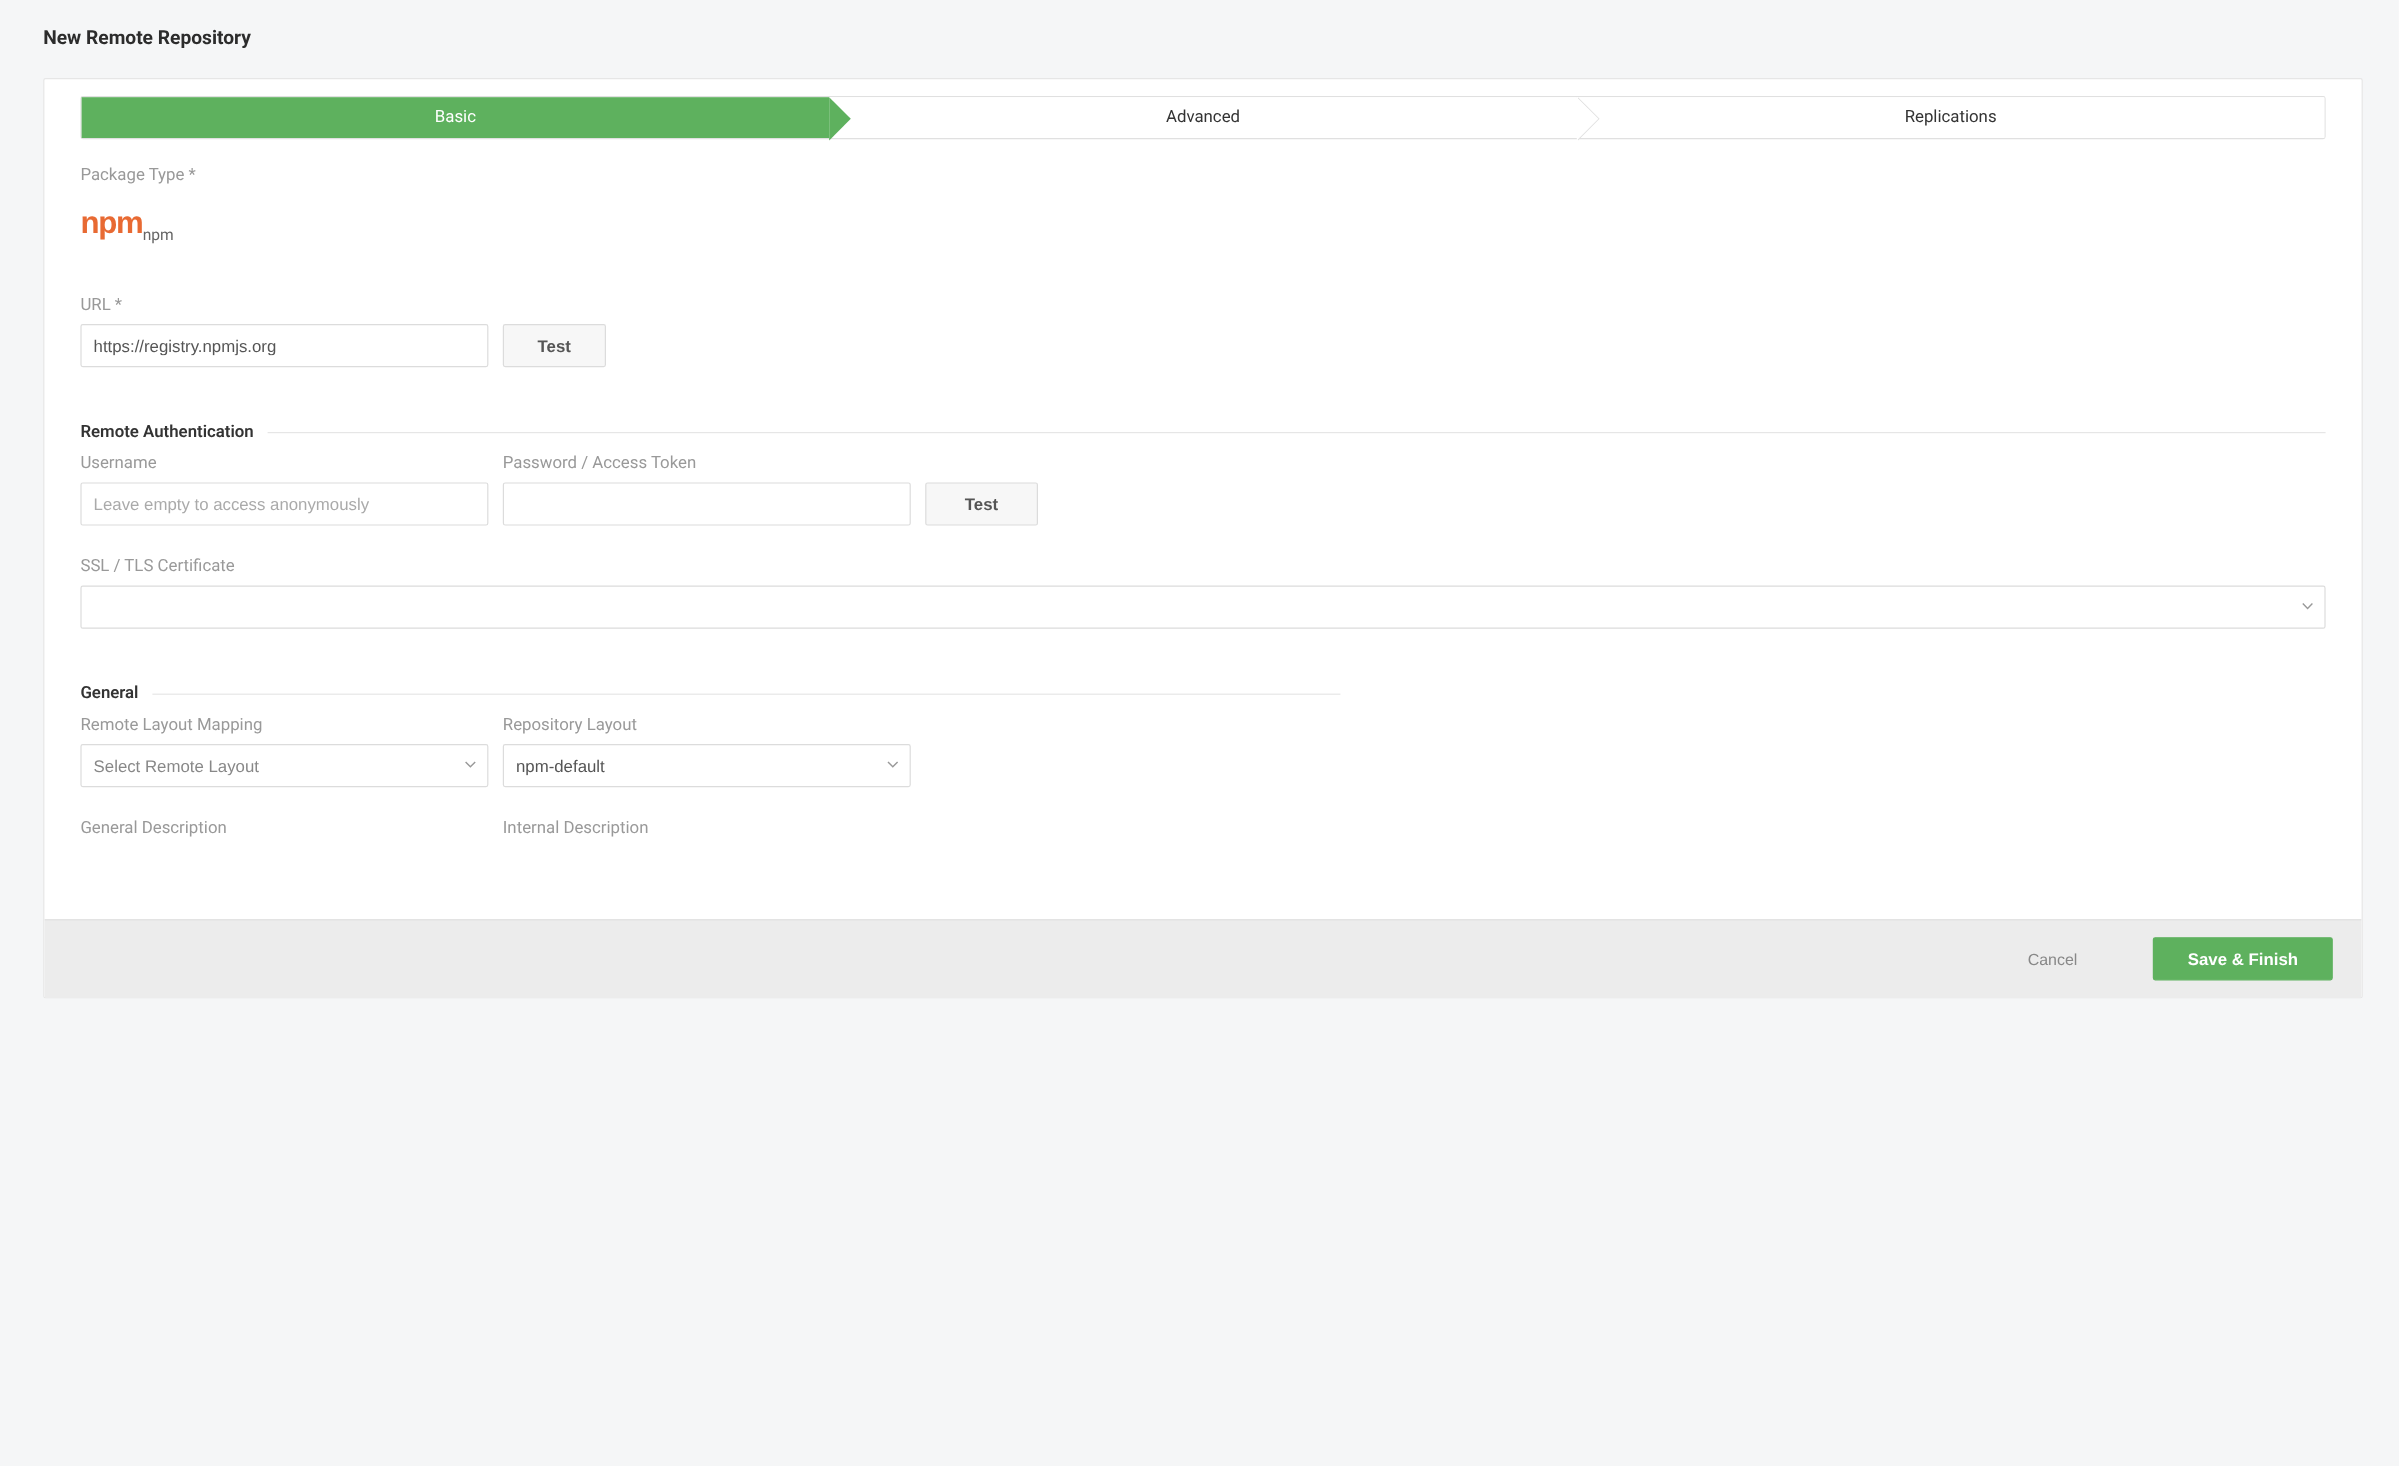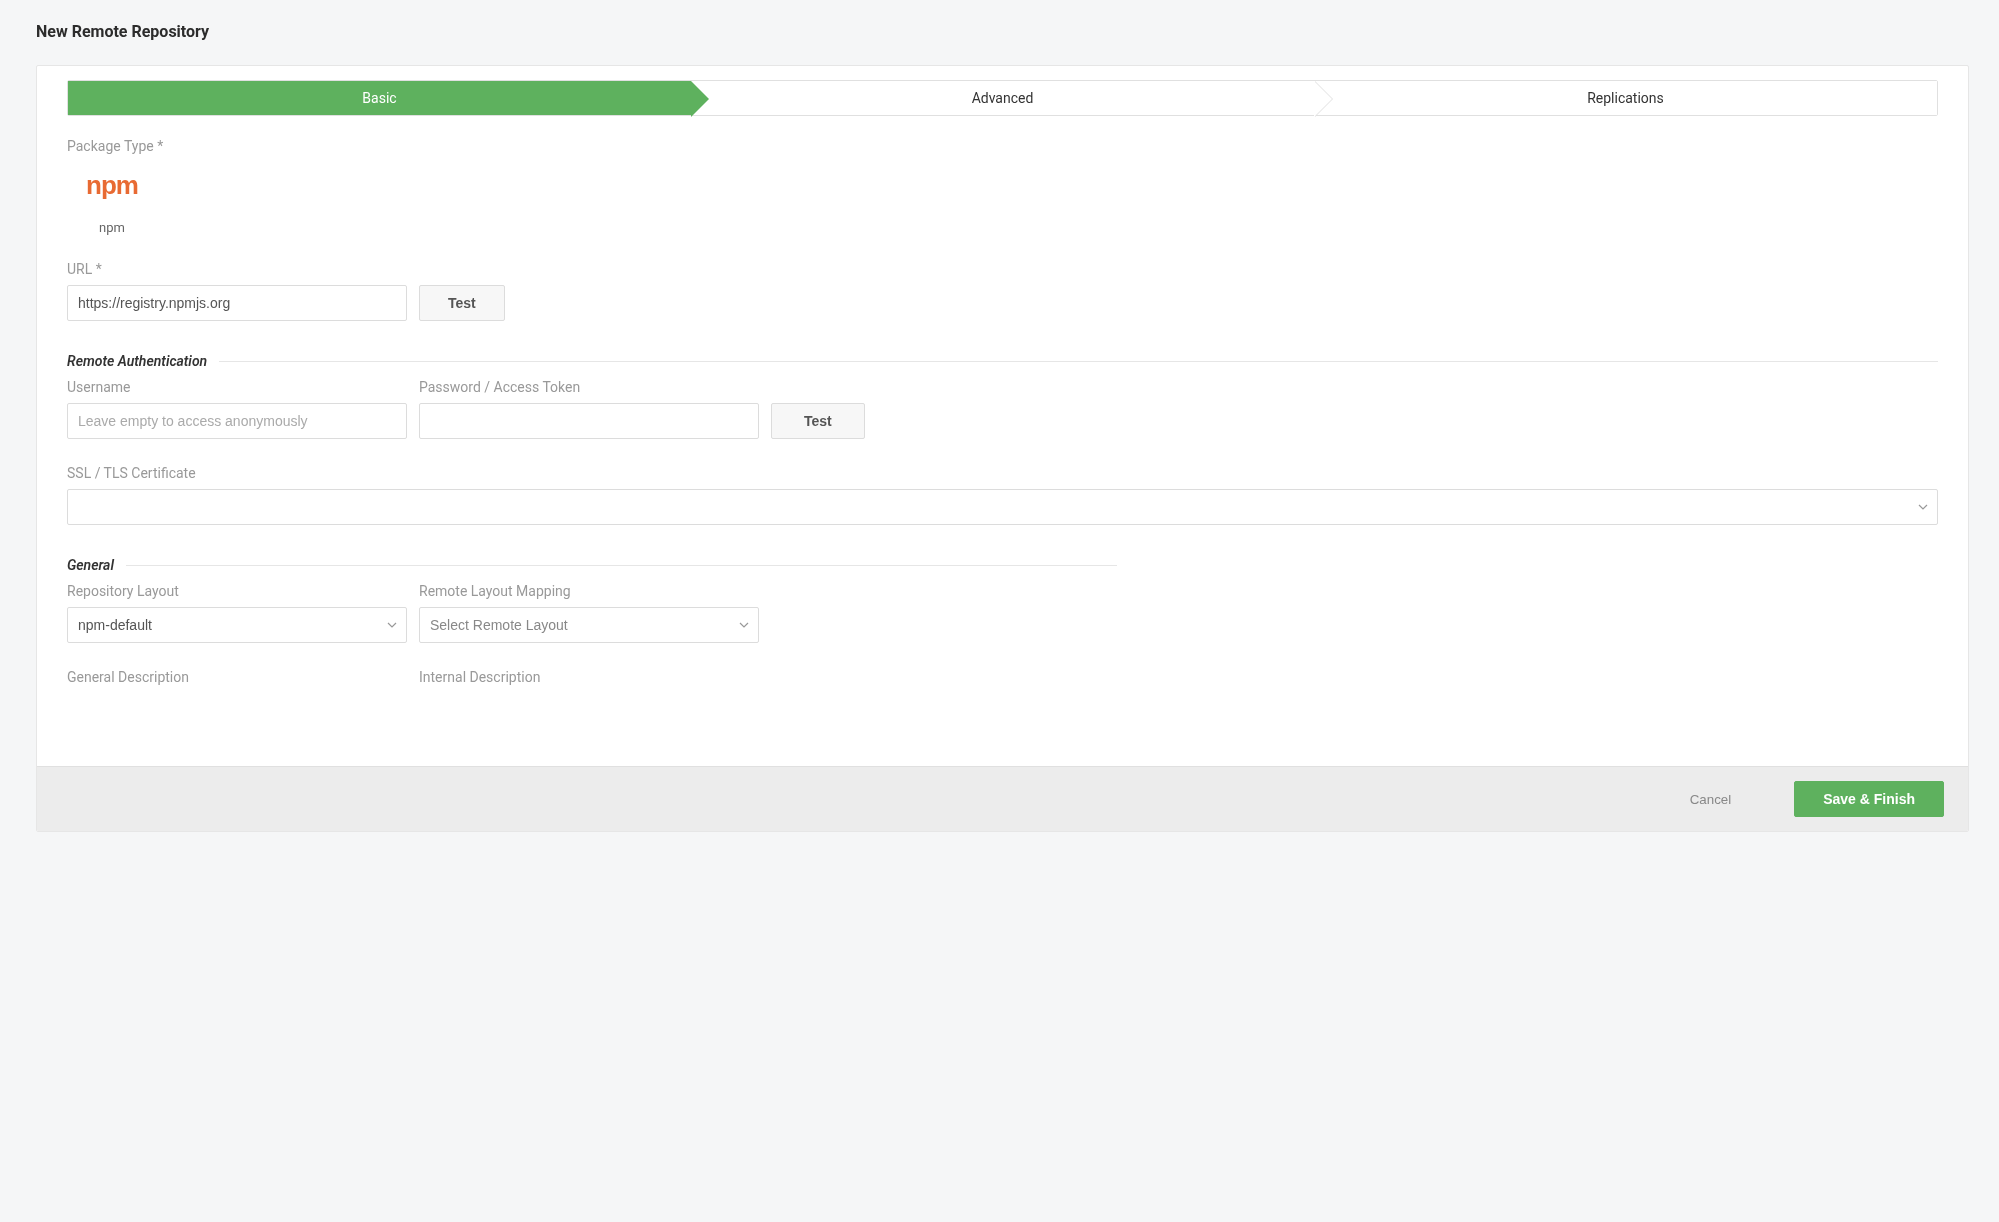--- a/index.html
+++ b/index.html
@@ -108,21 +108,21 @@
       font-size: 10px;
       color: #999;
       align-items: center;
       justify-content: center;
       margin-left: 4px;
       vertical-align: middle;
     }
 
     .pkg-type {
       display: flex;
-      flex-direction: column;
+      flex-direction: row;
       align-items: center;
       width: 90px;
       margin-top: 18px;
     }
     .pkg-logo {
       font-family: Arial, sans-serif;
       font-weight: 800;
       font-size: 26px;
       color: #e86a33;
       letter-spacing: -1px;
@@ -181,25 +181,24 @@
       font-weight: 400;
       padding: 0 20px;
       cursor: pointer;
     }
 
     .section-legend {
       font-size: 14px;
       font-weight: 600;
       color: #333;
       margin-bottom: 10px;
-      margin-top: 32px;
-      position: relative;
-      display: flex;
-      align-items: center;
-      font-style: italic;
+      margin-top: 46px;
+      position: relative;
+      display: flex;
+      align-items: center;
     }
     .section-legend::after {
       content: "";
       flex: 1;
       height: 1px;
       background: #e6e6e6;
       margin-left: 12px;
     }
 
     .select-wrap {
@@ -304,46 +303,46 @@
           </span>
         </div>
       </div>
 
       <div class="section-legend" style="max-width:1050px">
         <span>General</span>
       </div>
 
       <div class="form-section">
         <div class="two-col">
+          <div class="col-field">
+            <span class="form-label">Remote Layout Mapping</span>
+            <div class="select-wrap">
+              <select class="text-input placeholder-shown">
+                <option>Select Remote Layout</option>
+              </select>
+              <span class="chevron">
+                <svg width="10" height="10" viewBox="0 0 10 10">
+                    <path d="M1 3 L5 7 L9 3" stroke="#999" stroke-width="1.2" fill="none"></path>
+                  </svg>
+              </span>
+            </div>
+          </div>
           <div class="col-field">
             <span class="form-label">Repository Layout</span>
             <div class="select-wrap">
               <select class="text-input">
                 <option>npm-default</option>
               </select>
               <span class="chevron">
                 <svg width="10" height="10" viewBox="0 0 10 10">
                     <path d="M1 3 L5 7 L9 3" stroke="#999" stroke-width="1.2" fill="none"></path>
                   </svg>
               </span>
             </div>
           </div>
-          <div class="col-field">
-            <span class="form-label">Remote Layout Mapping</span>
-            <div class="select-wrap">
-              <select class="text-input placeholder-shown">
-                <option>Select Remote Layout</option>
-              </select>
-              <span class="chevron">
-                <svg width="10" height="10" viewBox="0 0 10 10">
-                    <path d="M1 3 L5 7 L9 3" stroke="#999" stroke-width="1.2" fill="none"></path>
-                  </svg>
-              </span>
-            </div>
-          </div>
         </div>
       </div>
 
       <div class="form-section" style="margin-bottom:0">
         <div class="two-col">
           <div class="col-field">
             <span class="form-label">General Description</span>
 
           </div>
           <div class="col-field">

